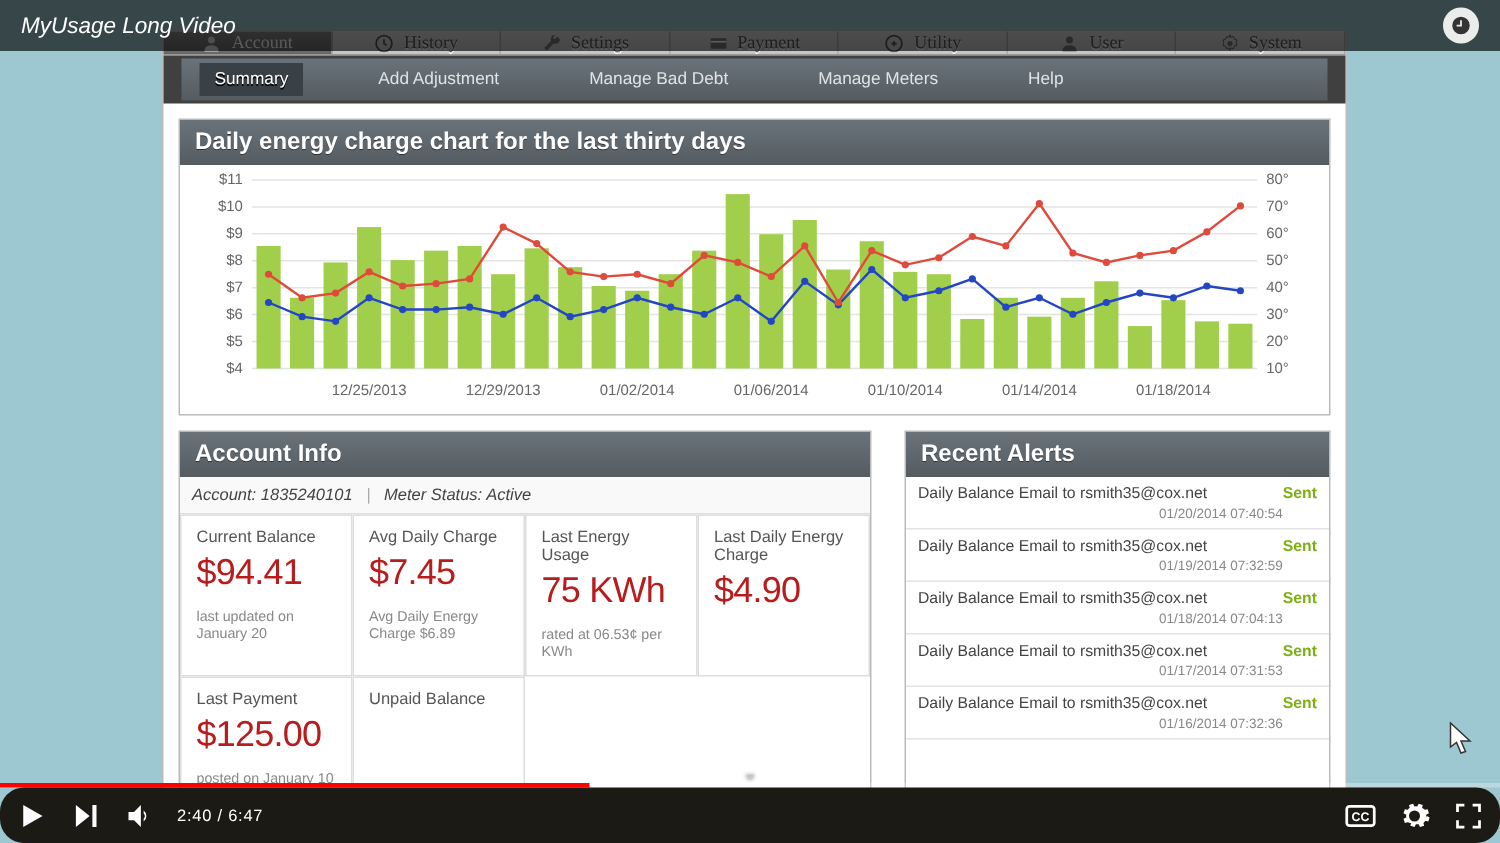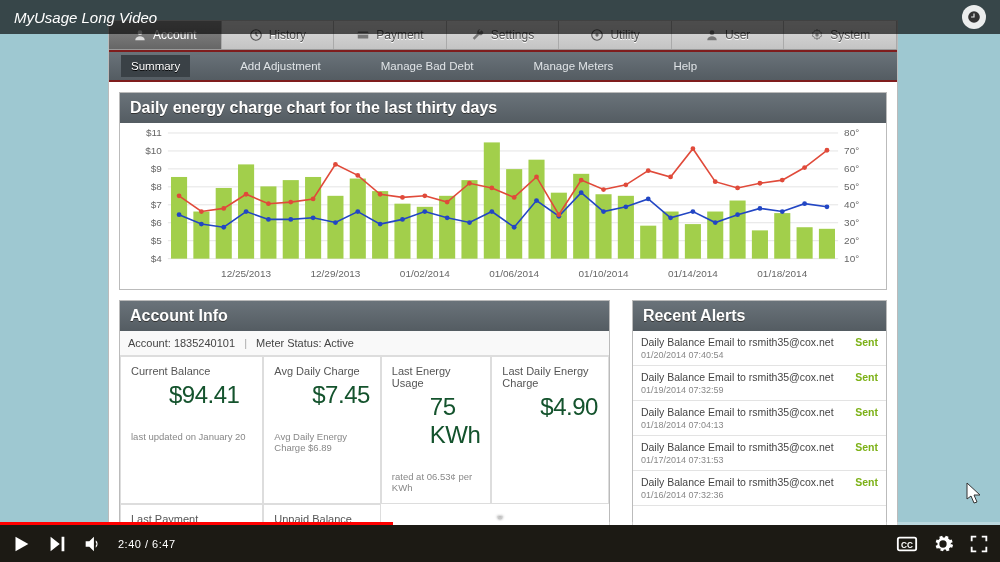--- a/index.html
+++ b/index.html
@@ -4,69 +4,69 @@
 <style>
   * { box-sizing: border-box; margin: 0; padding: 0; }
   html, body { width: 1000px; height: 562px; overflow: hidden; font-family: Arial, sans-serif; }
   .video-frame { position: relative; width: 1000px; height: 562px; background: #9ec8d1; }
   .title-bar { position: absolute; top: 0; left: 0; right: 0; height: 34px; background: rgba(0,0,0,0.65); color: #fff; display: flex; align-items: center; padding: 0 14px; font-size: 15px; z-index: 10; font-style: italic; }
   .title-bar .spacer { flex: 1; }
   .watch-later { width: 24px; height: 24px; border-radius: 50%; background: rgba(255,255,255,0.9); display:flex; align-items:center; justify-content:center; }
   .watch-later svg { width:14px; height:14px; fill:#333; }
 
   .app { position: absolute; top: 20px; left: 108px; width: 790px; background:#fff; border:1px solid #bbb; }
-  .main-nav { display:flex; background: linear-gradient(#dcdcdc,#c4c4c4); border-bottom:1px solid #999; height:29px; }
+  .main-nav { display:flex; background: linear-gradient(#dcdcdc,#c4c4c4); border-bottom:1px solid #999; height:16px;font-family:Liberation Serif, serif; }
   .main-nav .nav-item { flex:1; display:flex; align-items:center; justify-content:center; gap:6px; font-size:12px; color:#555; border-right:1px solid #aaa; cursor:pointer; text-shadow:0 1px 0 #fff; }
   .main-nav .nav-item.active { background: linear-gradient(#888,#666); color:#fff; text-shadow:none; }
   .nav-icon { width:14px; height:14px; display:inline-block; }
   .nav-icon svg { width:100%; height:100%; fill:#777; }
   .nav-item.active .nav-icon svg { fill:#ddd; }
 
   .sub-nav { display:flex; background: linear-gradient(#6a737a,#545c62); height:28px; align-items:center; padding-left:12px; gap:40px; }
   .sub-nav .sub-item { color:#e0e4e7; font-size:11.5px; cursor:pointer; padding:5px 10px; }
   .sub-nav .sub-item.active { background:#3a4146; color:#fff; text-shadow:0 1px 0 #000; }
 
   .panel-frame { border:1px solid #bbb; margin:10px; }
   .panel-header { background: linear-gradient(#6a737a,#545c62); color:#fff; font-size:16px; font-weight:bold; padding:6px 10px; text-shadow:0 1px 0 #333; }
   .chart-panel { padding:4px 4px 2px 4px; }
   .chart-svg { display:block; width:100%; }
 
   .lower { display:flex; gap:22px; padding:0 10px 10px 10px; }
   .account-col { flex: 0 0 462px; }
   .alerts-col { flex: 1; }
 
-  .acct-top { background:#f9f9f9; border-bottom:1px solid #ddd; padding:6px 8px; font-size:11px; color:#444; }
+  .acct-top { background:#f9f9f9; border-bottom:1px solid #ddd; padding:6px 8px; font-size:11px; color:#444;font-style:italic; }
   .acct-top .sep { color:#aaa; margin:0 6px; }
 
   .tiles { display:grid; grid-template-columns: repeat(4, 1fr); }
   .tile { border:1px solid #ddd; padding:8px 10px 10px 10px; background:#fff; }
   .tile .label { font-size:11px; color:#555; margin-bottom:4px; }
-  .tile .value { font-size:24px; color:#14532d; font-weight:500; letter-spacing:-0.5px;margin-left:38px; }
-  .tile .sub { font-size:9.5px; color:#888; margin-top:22px; }
+  .tile .value { font-size:24px; color:#b91c1c; font-weight:500; letter-spacing:-0.5px; }
+  .tile .sub { font-size:9.5px; color:#888; margin-top:10px; }
 
   .alerts-list { }
   .alert-row { display:flex; padding:5px 8px; border-bottom:1px solid #e3e3e3; font-size:10.5px; color:#444; align-items:flex-start; }
   .alert-row .msg { flex:1; }
-  .alert-row .msg .ts { color:#888; font-size:9px; margin-top:2px; }
+  .alert-row .msg .ts { color:#888; font-size:9px; margin-top:2px;text-align:right; }
   .alert-row .status { color:#7cb116; font-weight:bold; font-size:10.5px; }
 
   
   .player { position:absolute; left:0; right:0; bottom:0; height:40px; z-index:20; }
   .progress-track { position:absolute; top:0; left:0; right:0; height:3px; background:rgba(255,255,255,0.3); }
   .progress-played { position:absolute; top:0; left:0; height:3px; background:#ff0000; }
   .progress-loaded { position:absolute; top:0; left:0; height:3px; background:rgba(255,255,255,0.5); }
-  .controls { position:absolute; top:3px; left:0; right:0; bottom:0; background:#1c1a14; display:flex; align-items:center; padding:0 10px; gap:14px; color:#fff; font-size:11px; }
+  .controls { position:absolute; top:3px; left:0; right:0; bottom:0; background:#1c1a14; display:flex; align-items:center; padding:0 10px; gap:14px; color:#fff; font-size:11px;border-radius:16px; }
   .ctrl-btn { width:22px; height:22px; display:flex; align-items:center; justify-content:center; cursor:pointer; }
   .ctrl-btn svg { fill:#fff; width:100%; height:100%; }
   .time { letter-spacing:0.5px; }
   .controls .spacer { flex:1; }
   .expand-arrow { position:absolute; bottom:40px; left:50%; transform:translateX(-50%); color:#ccc; font-size:12px; z-index:15; cursor:pointer; text-shadow:0 0 3px #000; }
   .cursor { position:absolute; right:14px; bottom:52px; z-index:18; pointer-events:none; }
   .cursor svg { width:20px; height:24px; }
-  .sub-nav-wrap { background:#7f1d1d; padding:2px 0; }
+  .sub-nav-wrap { background:#404040; padding:2px 12px; }
 </style>
 </head>
 <body>
 
 <div class="video-frame">
   <div class="title-bar">
     <span>MyUsage Long Video</span>
     <span class="spacer"></span>
     <span class="watch-later">
       <svg viewBox="0 0 24 24">
@@ -86,30 +86,30 @@
         </div>
         <div class="nav-item">
           <span class="nav-icon"><svg viewBox="0 0 24 24">
               <circle cx="12" cy="12" r="9" fill="none" stroke="currentColor" stroke-width="2"></circle>
               <path d="M12 7v5l3 2" stroke="currentColor" stroke-width="2" fill="none"></path>
             </svg></span>
           <span>History</span>
         </div>
         <div class="nav-item">
           <span class="nav-icon"><svg viewBox="0 0 24 24">
+              <path d="M21 7a5 5 0 01-7 5l-8 8-3-3 8-8a5 5 0 015-7l-3 3 2 2 3-3z"></path>
+            </svg></span>
+          <span>Settings</span>
+        </div>
+        <div class="nav-item">
+          <span class="nav-icon"><svg viewBox="0 0 24 24">
               <rect x="3" y="6" width="18" height="12" rx="1"></rect>
               <rect x="3" y="9" width="18" height="2" fill="#fff"></rect>
             </svg></span>
           <span>Payment</span>
-        </div>
-        <div class="nav-item">
-          <span class="nav-icon"><svg viewBox="0 0 24 24">
-              <path d="M21 7a5 5 0 01-7 5l-8 8-3-3 8-8a5 5 0 015-7l-3 3 2 2 3-3z"></path>
-            </svg></span>
-          <span>Settings</span>
         </div>
         <div class="nav-item">
           <span class="nav-icon"><svg viewBox="0 0 24 24">
               <circle cx="12" cy="12" r="9" fill="none" stroke="currentColor" stroke-width="2"></circle>
               <path d="M9 12h6M12 9v6" stroke="currentColor" stroke-width="2"></path>
             </svg></span>
           <span>Utility</span>
         </div>
         <div class="nav-item">
           <span class="nav-icon"><svg viewBox="0 0 24 24">

